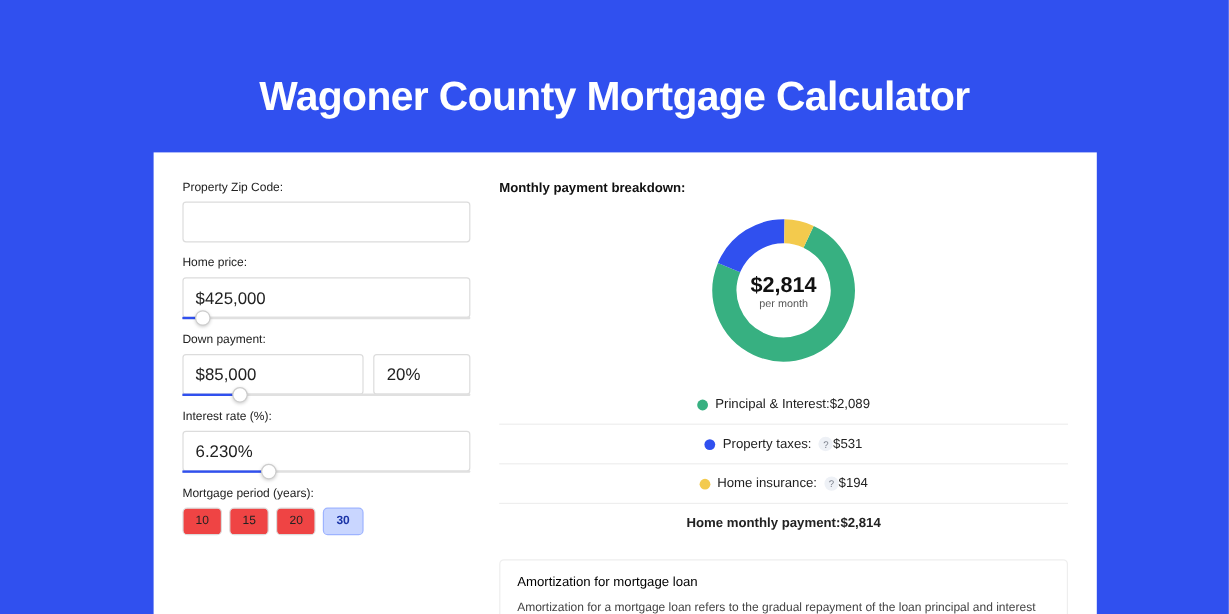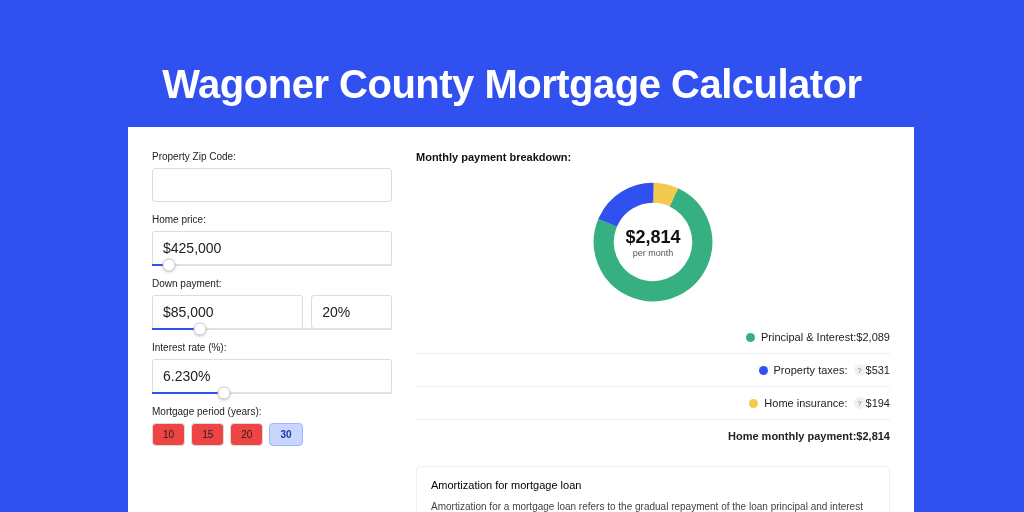--- a/index.html
+++ b/index.html
@@ -7,21 +7,21 @@
     font-family: -apple-system, BlinkMacSystemFont, "Segoe UI", Arial, sans-serif;
     background: #3050ef;
     width: 1024px;
     height: 512px;
     overflow: hidden;
     position: relative;
   }
   .hero-title {
     color: #fff;
     font-weight: 800;
-    font-size: 40px;
+    font-size: 34px;
     text-align: center;
     padding-top: 62px;
     letter-spacing: -0.5px;
   }
   .panel {
     position: absolute;
     top: 127px;
     left: 128px;
     right: 110px;
     background: #fff;
@@ -85,21 +85,21 @@
   .donut-wrap { display:flex; justify-content:center; padding: 4px 0 14px; }
   .donut { position:relative; width:130px; height:130px; }
   .donut svg { width:130px; height:130px; }
   .donut .center {
     position:absolute; inset:0; display:flex; flex-direction:column;
     align-items:center; justify-content:center;
   }
   .donut .amount { font-weight:800; font-size:18px; color:#111; }
   .donut .per { font-size:9px; color:#555; }
   .rows .row {
-    display:flex; align-items:center; justify-content:flex-end;
+    display:flex; align-items:center; justify-content:center;
     padding:10px 0; border-top:1px solid #eee;
     font-size:11px; color:#222;
   }
   .rows .row:first-child { border-top:none; }
   .row .lbl { display:flex; align-items:center; gap:6px; }
   .dot { width:9px; height:9px; border-radius:50%; display:inline-block; }
   .help {
     width:12px; height:12px; border-radius:50%;
     background:#eef1f6; color:#7a7f8b; font-size:8px;
     display:inline-flex; align-items:center; justify-content:center;

